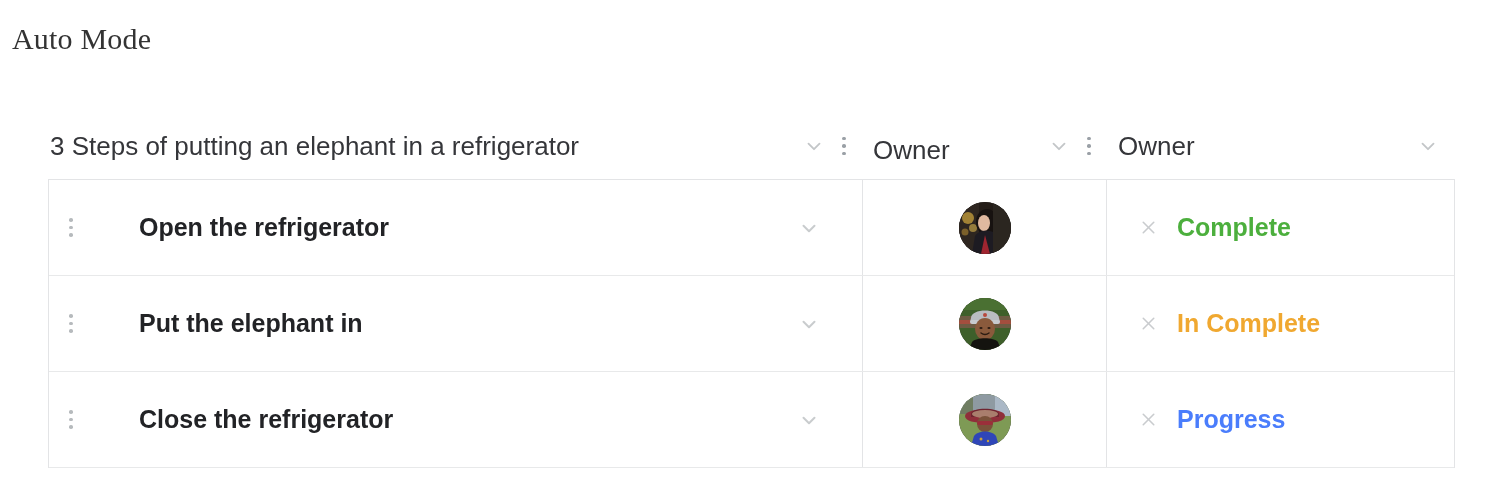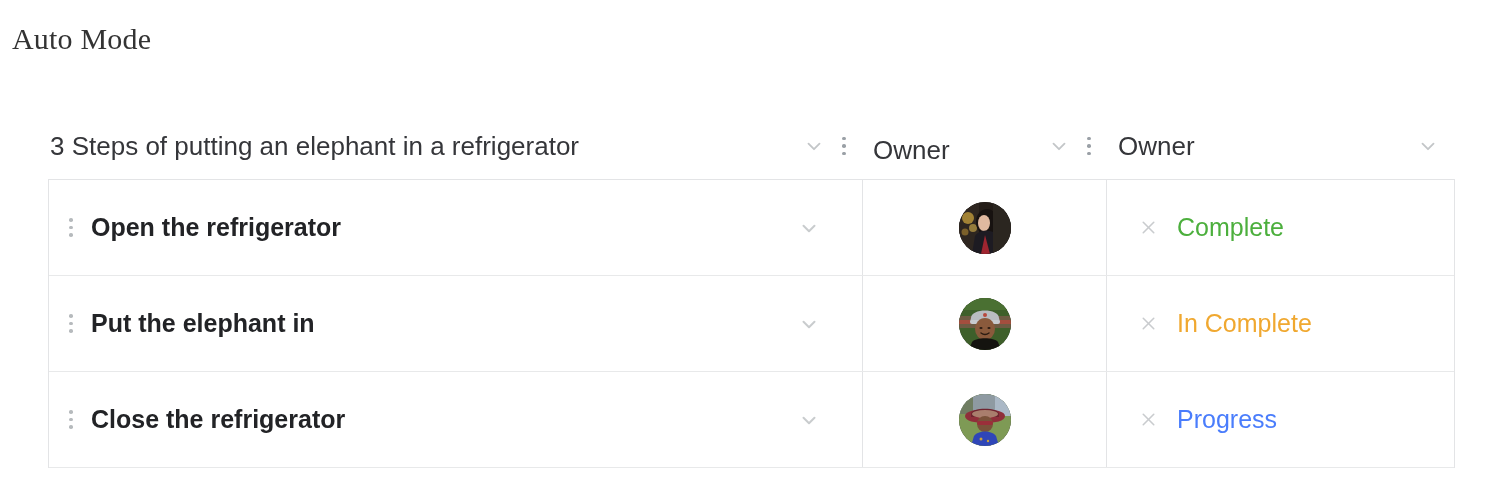--- a/index.html
+++ b/index.html
@@ -107,20 +107,21 @@
   .cell {
     display: flex;
     align-items: center;
     height: 100%;
   }
   .cell.task {
     width: 814px;
     border-right: 1px solid #e3e4e6;
     padding-left: 14px;
     padding-right: 10px;
+    gap: 48px;
   }
   .cell.owner {
     width: 244px;
     border-right: 1px solid #e3e4e6;
     justify-content: center;
   }
   .cell.status {
     width: 347px;
     padding-left: 28px;
   }
@@ -177,21 +178,21 @@
   .status-remove {
     width: 26px;
     height: 26px;
     display: flex;
     align-items: center;
     justify-content: center;
     flex: none;
   }
   .status-text {
     font-size: 25px;
-    font-weight: 400;
+    font-weight: 700;
     margin-left: 16px;
     white-space: nowrap;
   }
 </style>
 </head>
 <body>
 
 <div class="page-title">Auto Mode</div>
 
 <div class="col-headers">

